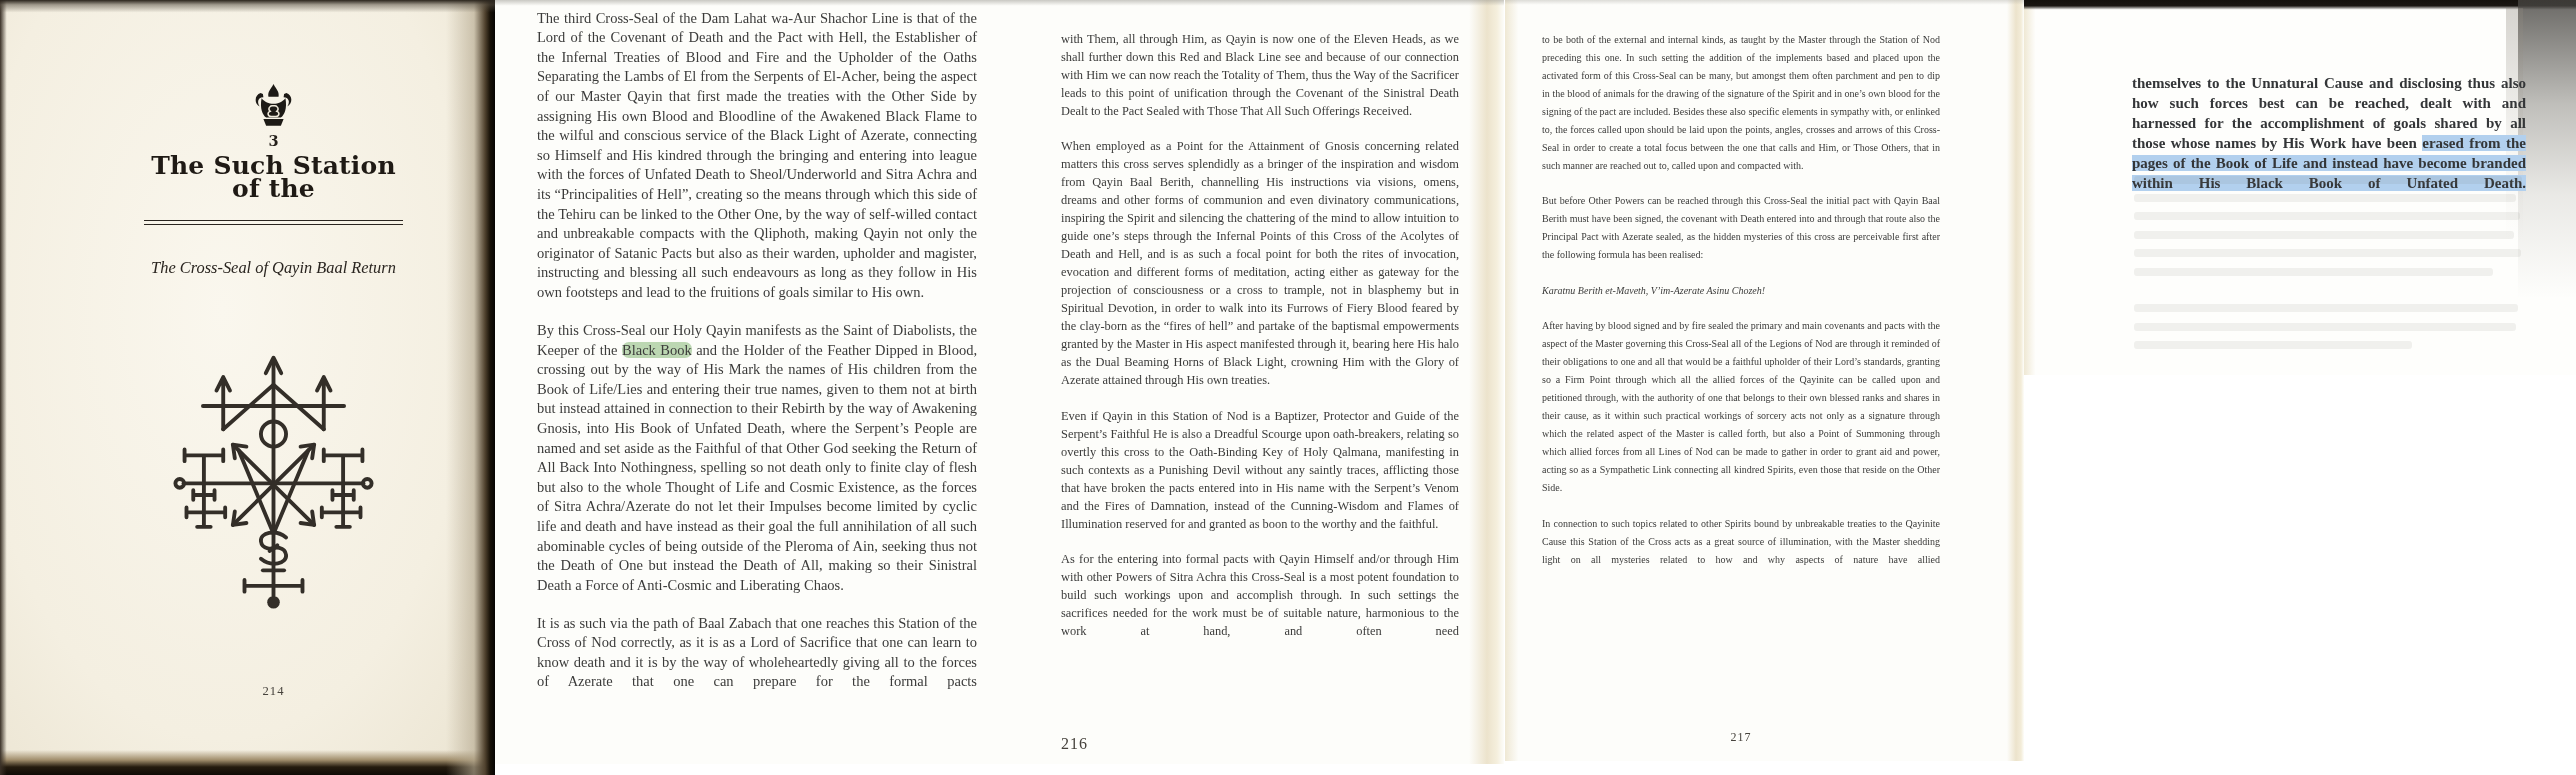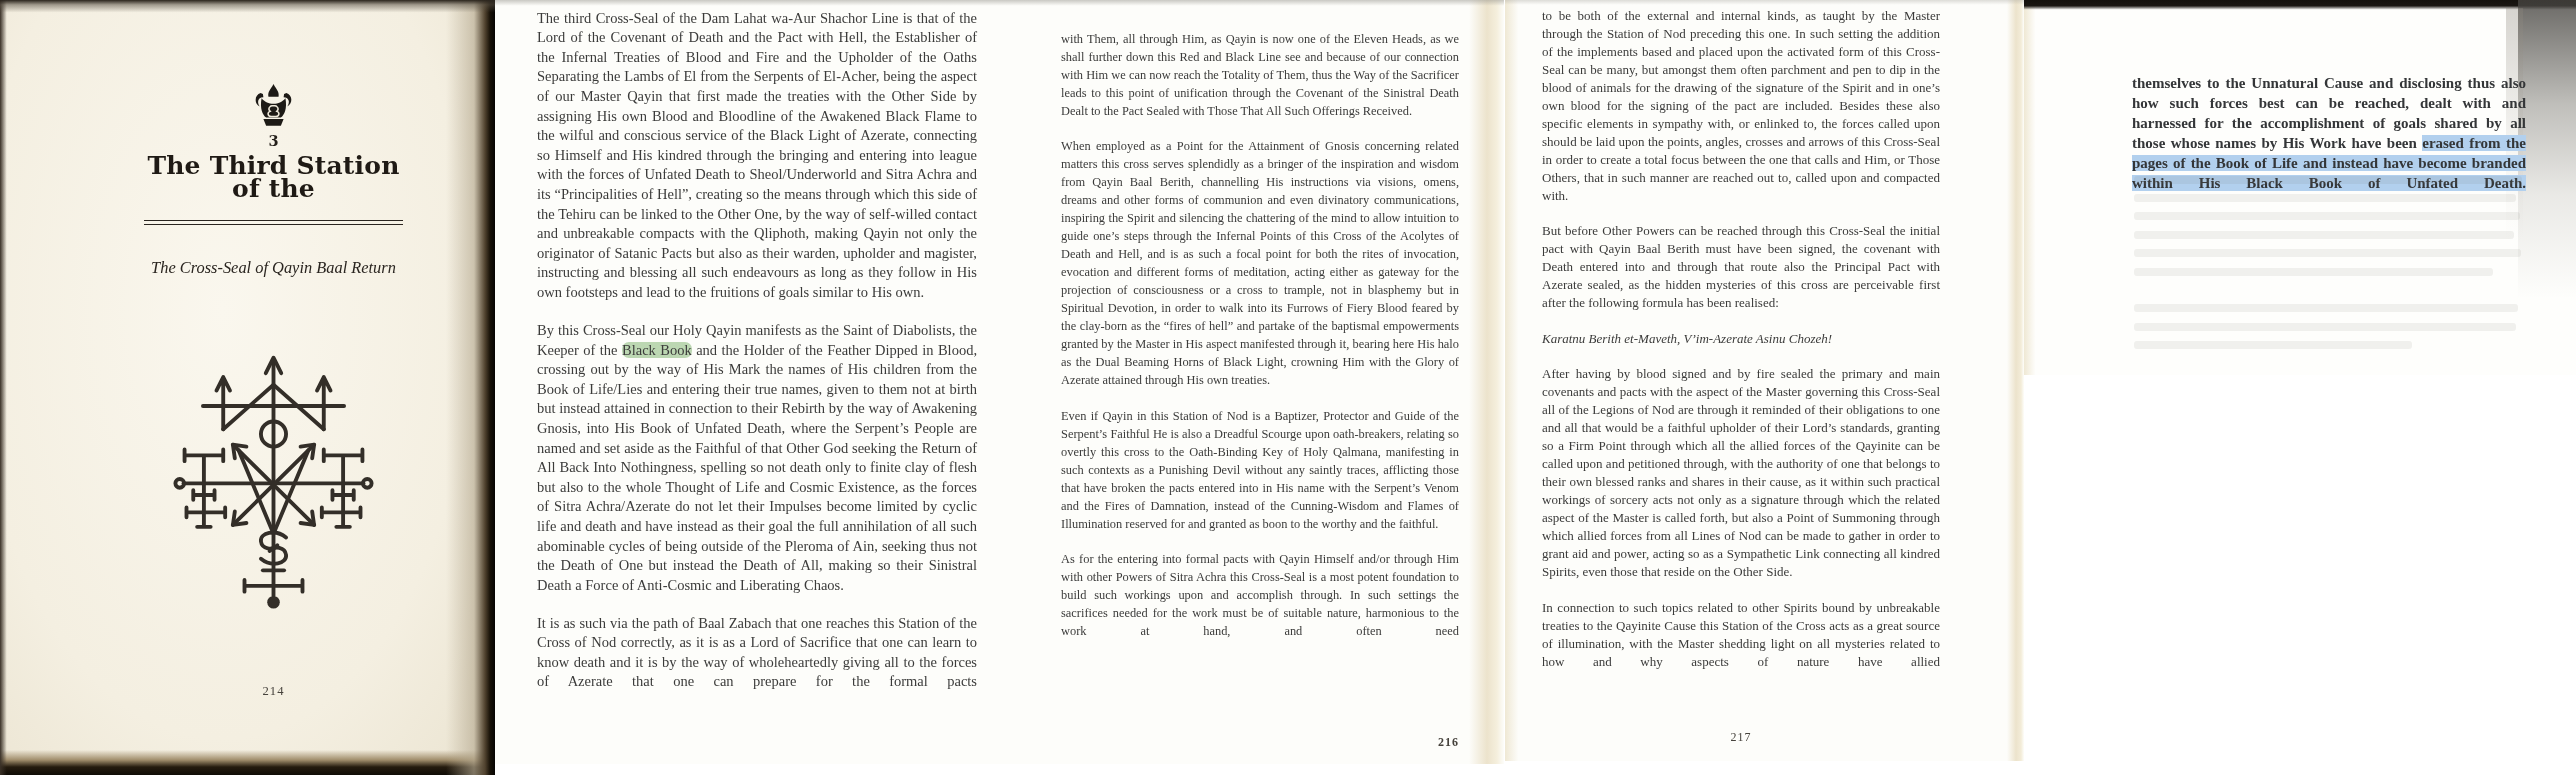--- a/index.html
+++ b/index.html
@@ -35,33 +35,33 @@
     background:
       linear-gradient(to bottom, rgba(150,148,140,0.5) 0px, rgba(0,0,0,0) 5.8px),
       linear-gradient(to right, rgba(0,0,0,0) 974px, #ece3cc 992px, #f5efdd 1002px, rgba(253,253,250,0) 1009px),
       #fdfdfa;
   }
   .col { position:absolute; text-align:justify; color:#3b3b3a; }
   .col p { margin:0 0 17.4px; }
   #col215 { left:42px; top:8.7px; width:440px; font-size:14.5px; line-height:19.6px; }
   #col215 p { margin-bottom:18.4px; }
   #col216 { left:566px; top:30px; width:398px; font-size:12.4px; line-height:18px; }
-  #pnB { left:566px; width:398px; top:735px; text-align:right; font-size:12px;font-weight:bold; }
+  #pnB { left:566px; width:398px; top:735px; text-align:left; font-size:16px; }
 
   
   #photoC {
     left:1505px; width:519px; height:761px;
     background:
       linear-gradient(to bottom, rgba(160,158,150,0.35) 0px, rgba(0,0,0,0) 4.8px),
       linear-gradient(to left, rgba(0,0,0,0) 0px, rgba(0,0,0,0) 0px),
       linear-gradient(to right, #efe8d4 0px, rgba(253,253,250,0) 13.5px),
       linear-gradient(to right, rgba(0,0,0,0) 502px, #ece3cc 511px, #f3ecd8 516px, rgba(253,253,250,0) 519px),
       #fdfdfa;
   }
-  #col217 { left:37px; top:7px; width:398px; font-size:13px; line-height:18px; }
+  #col217 { left:37px; top:31px; width:398px; font-size:10px; line-height:18px; }
   .formula { font-style:italic; }
   #pnC { left:37px; width:398px; top:730px; text-align:center; font-size:12px; }
 
   
   #photoD {
     left:2024px; width:552px; height:375px;
     background:
       linear-gradient(to bottom, #14110d 0px, #1a1612 5.8px, rgba(0,0,0,0) 9.7px),
       linear-gradient(to right, #efe8d4 0px, rgba(254,254,252,0) 11.6px),
       #fefefc;
@@ -97,21 +97,21 @@
             <path d="M8,11 C1.5,13 0.5,22 7,25.5 C3.5,20.5 5.5,15.5 11,15.5 L10.5,12 Z"></path>
             <path d="M36,11 C42.5,13 43.5,22 37,25.5 C40.5,20.5 38.5,15.5 33,15.5 L33.5,12 Z"></path>
             <path d="M9,16.5 C7,28 10,34.5 14,37.5 L30,37.5 C34,34.5 37,28 35,16.5 C31,21 27.5,22.5 22,22.5 C16.5,22.5 13,21 9,16.5 Z"></path>
             <path d="M11,39 L33,39 L30,46.5 L14,46.5 Z"></path>
           </g>
           <path d="M22,24.5 c-4.5,0 -6.5,3.6 -3.6,6.3 c-3.6,1 -2.7,5.6 1,5.6 l5.2,0 c3.7,0 4.6,-4.6 1,-5.6 c2.9,-2.7 0.9,-6.3 -3.6,-6.3 Z" fill="none" stroke="#efe9da" stroke-width="1.6"></path>
         </svg>
       </div>
       <div class="chapnum">3</div>
       <div class="btitle">
-        <div>The Third Station</div>
+        <div>The Such Station</div>
         <div>of the</div>
       </div>
       <div class="rule"></div>
       <div class="subtitle">The Cross-Seal of Qayin Baal Return</div>
     </div>
 
     <svg class="sigil-svg" width="203" height="263" viewBox="178 360 210 272">
       <g fill="none" stroke="#332e28" stroke-width="4" stroke-linecap="round" stroke-linejoin="round">
         <path d="M283,372 V616"></path>
         <path d="M275,386 L283,370 L291,386"></path>

